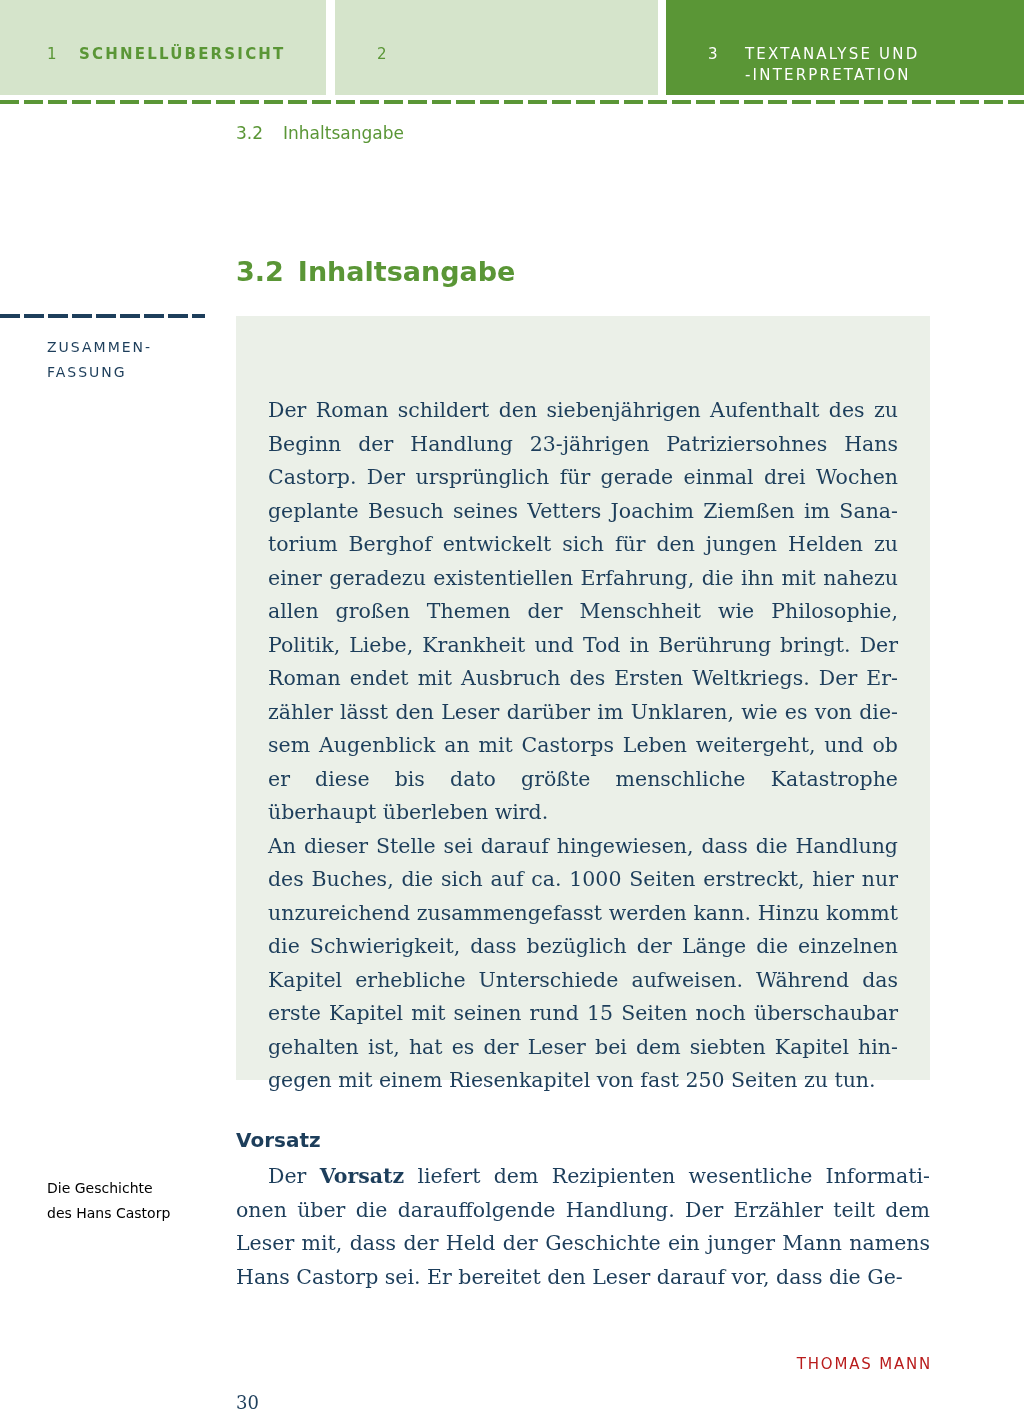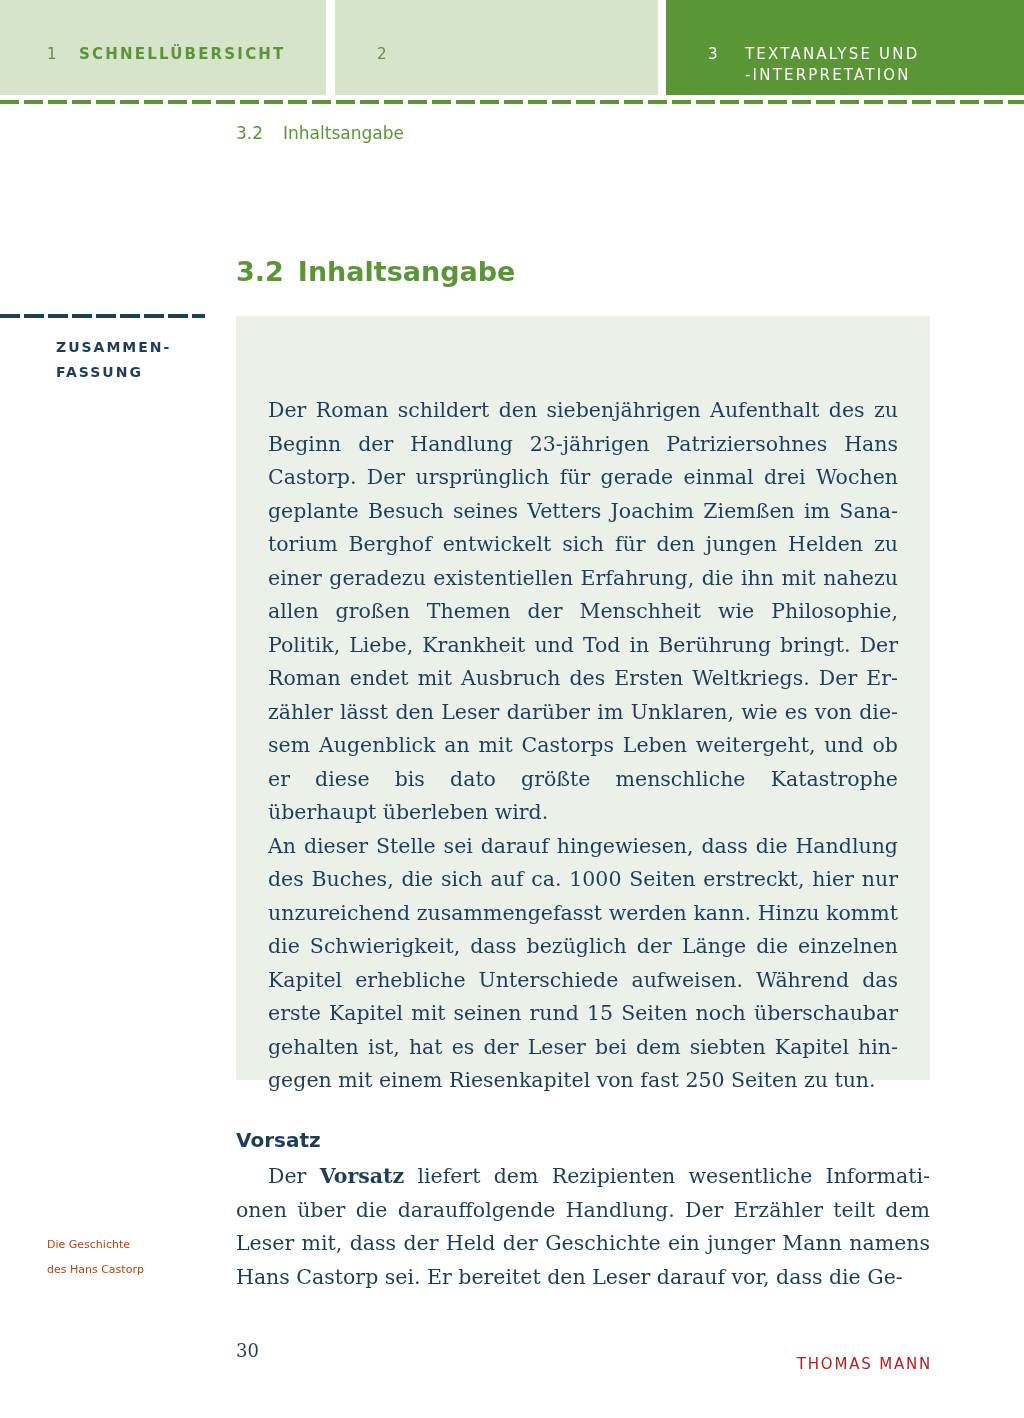--- a/index.html
+++ b/index.html
@@ -26,42 +26,42 @@
     .running-head .rh-num { margin-right: 20px; }
 
     .section-title { position: absolute; top: 256px; left: 236px;
       font-family: "DejaVu Sans", sans-serif; font-size: 27px; font-weight: bold; color: #5a9636; }
     .section-title .st-num { margin-right: 14px; }
 
     .margin-dash {
       position: absolute; top: 314px; left: 0; width: 205px; height: 4px;
       background-image: repeating-linear-gradient(90deg, #1d3e5b 0 20px, transparent 20px 24px);
     }
-    .margin-label { position: absolute; top: 335px; left: 56px;
-      font-family: "DejaVu Sans", sans-serif; font-size: 14px; font-weight: bold;
+    .margin-label { position: absolute; top: 335px; left: 47px;
+      font-family: "DejaVu Sans", sans-serif; font-size: 14px; font-weight: normal;
       letter-spacing: 2px; color: #1d3e5b; line-height: 25px; white-space: pre-line; }
 
     .summary-box { position: absolute; top: 316px; left: 236px; width: 694px; height: 764px;
       background: #ebf0e8; }
     .summary-text { position: absolute; top: 350px; left: 268px; width: 630px;
       font-size: 20.5px; line-height: 33.5px; text-align: justify; hyphens: manual; color: #1d3e5b; margin-top: 44px; }
     .summary-text p { margin: 0; }
 
     .sub-heading { position: absolute; top: 1128px; left: 236px;
       font-family: "DejaVu Sans", sans-serif; font-size: 20px; font-weight: bold; color: #1d3e5b; }
     .body-text { position: absolute; top: 1160px; left: 236px; width: 694px;
       font-size: 20.5px; line-height: 33.5px; text-align: justify; color: #1d3e5b; }
     .body-text .indent { display: inline-block; width: 32px; }
     .body-text b { font-weight: bold; }
 
-    .margin-note { position: absolute; top: 1232px; left: 47px;
-      font-family: "DejaVu Sans", sans-serif; font-size: 11px; color: #c2410c;
+    .margin-note { position: absolute; top: 1176px; left: 47px;
+      font-family: "DejaVu Sans", sans-serif; font-size: 14px; color: #000000;
       line-height: 25px; white-space: pre-line; }
 
-    .page-number { position: absolute; top: 1340px; left: 236px; font-size: 18px; color: #1d3e5b; }
+    .page-number { position: absolute; top: 1392px; left: 236px; font-size: 18px; color: #1d3e5b; }
     .footer-author { position: absolute; top: 1355px; right: 92px;
       font-family: "DejaVu Sans", sans-serif; font-size: 15px; letter-spacing: 1.8px; color: #b91c1c; }
   </style>
 </head>
 <body>
 
 <div class="tabs">
   <div class="tab" style="left:0;width:326px;">
     <span class="num" style="left:47px;">1</span>
     <span class="label" style="left:79px;font-weight:bold;">SCHNELLÜBERSICHT</span>

